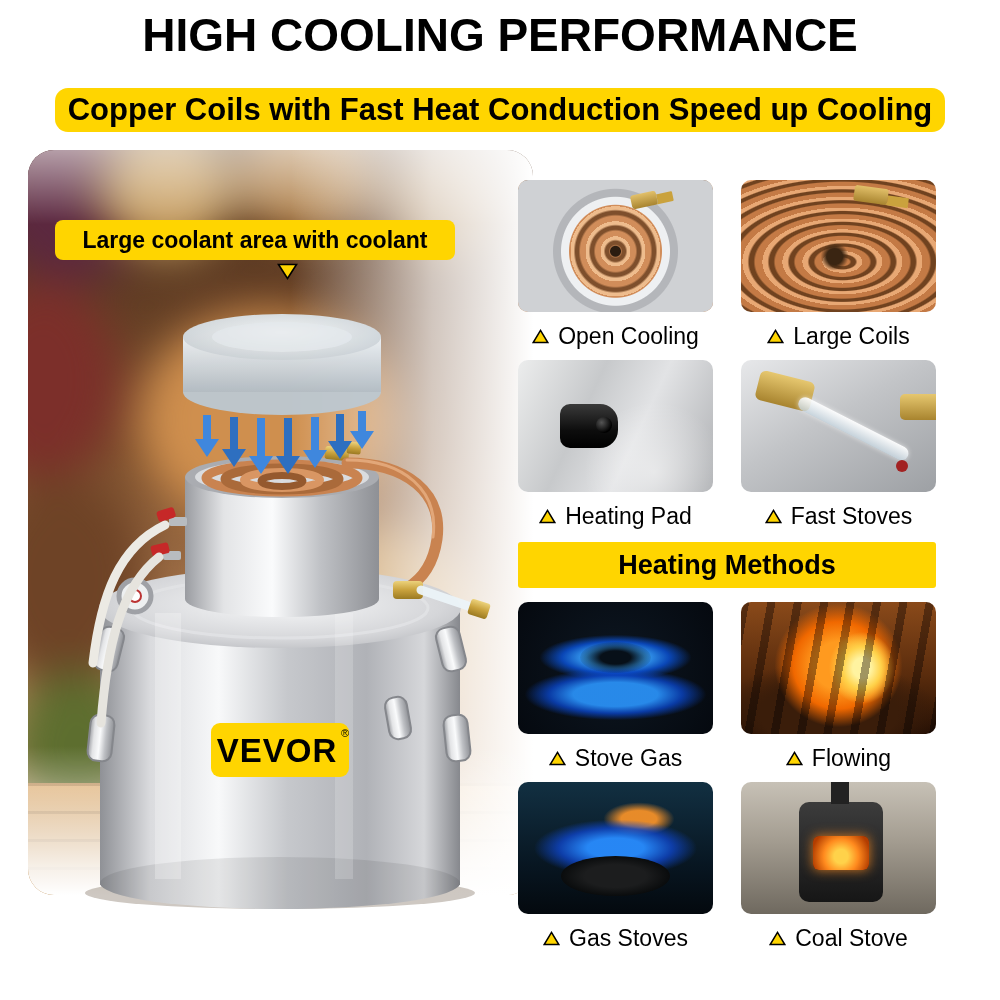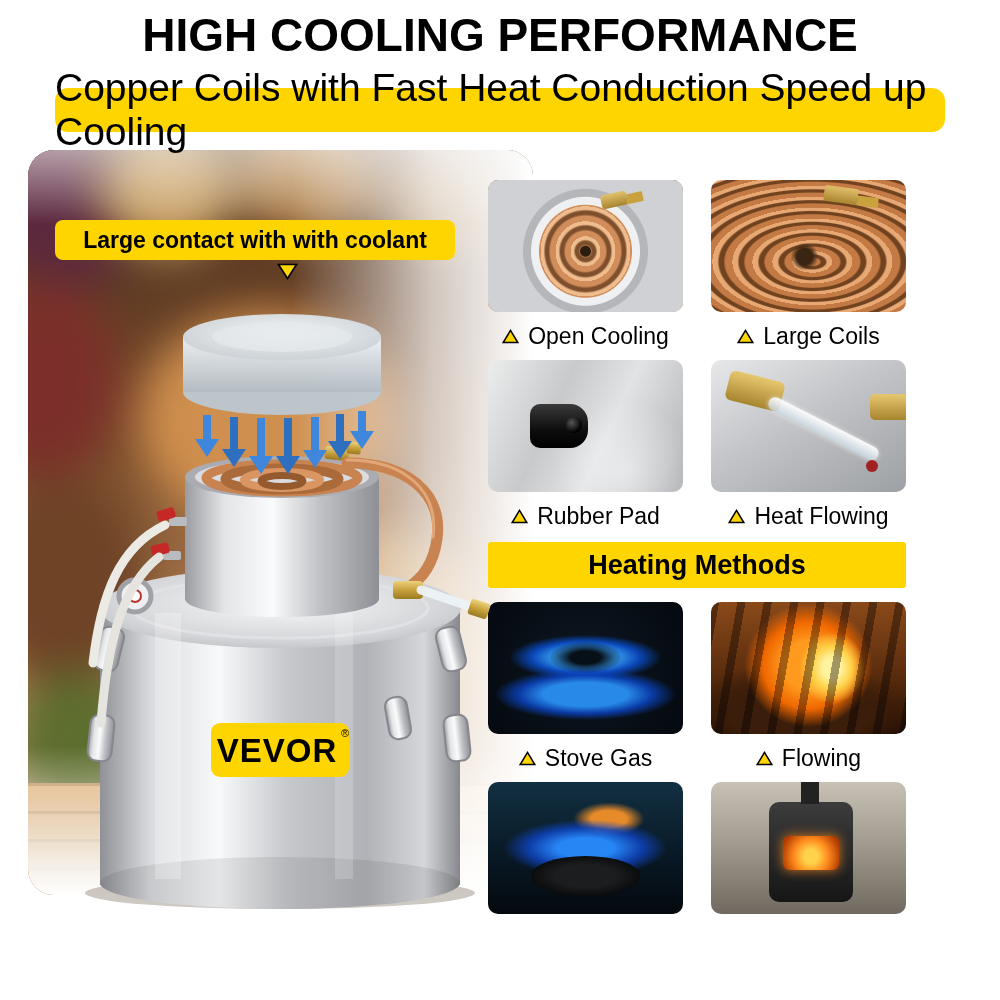--- a/index.html
+++ b/index.html
@@ -3,21 +3,21 @@
 <meta charset="utf-8">
 <style>
   html,body{margin:0;padding:0;background:#fff;}
   .page{position:relative;width:1000px;height:1000px;background:#fff;overflow:hidden;
         font-family:"Liberation Sans",sans-serif;color:#000;}
 
   .title{position:absolute;top:8px;left:0;width:100%;text-align:center;
          font-size:46px;font-weight:bold;letter-spacing:0px;}
   .banner{position:absolute;left:55px;top:88px;width:890px;height:44px;background:#FFD500;
           display:flex;align-items:center;justify-content:center;
-          font-size:39px;font-weight:normal;border-radius:13px;z-index:5;}
+          font-size:31px;font-weight:bold;border-radius:13px;z-index:5;}
 
   
   .photo{position:absolute;left:28px;top:150px;width:505px;height:745px;border-radius:26px;
          overflow:hidden;z-index:1;
          background:linear-gradient(180deg,#4a2d1c 0%,#7a4e2c 40%,#b9875a 70%,#d9b788 100%);}
   .blobs{position:absolute;inset:-40px;filter:blur(22px);}
   .blob{position:absolute;border-radius:50%;}
   .b1{left:0;top:0;width:170px;height:170px;background:#5c2840;}
   .b2{left:120px;top:20px;width:120px;height:120px;background:#c9a166;box-shadow:0 0 0 14px #7a5a33;}
   .b3{left:250px;top:0;width:140px;height:130px;background:#b2834c;}
@@ -37,21 +37,21 @@
 
   .callout{position:absolute;left:55px;top:220px;width:400px;height:40px;background:#FFD500;
            border-radius:8px;display:flex;align-items:center;justify-content:center;
            font-size:23px;font-weight:bold;z-index:4;}
   .callout-arrow{position:absolute;left:277px;top:263px;z-index:4;}
   .callout-arrow polygon{fill:#FFD500;stroke:#000;stroke-width:1.6;}
 
   .product{position:absolute;left:35px;top:295px;z-index:3;}
 
   
-  .rightcol{position:absolute;left:488px;top:180px;width:418px;z-index:2;}
+  .rightcol{position:absolute;left:518px;top:180px;width:418px;z-index:2;}
   .tile-row{display:flex;gap:28px;}
   .tile{position:relative;width:195px;height:132px;border-radius:10px;overflow:hidden;}
   .cap-row{display:flex;gap:28px;height:48px;}
   .cap{width:195px;display:flex;align-items:center;justify-content:center;gap:9px;font-size:23px;}
   .tri polygon{fill:#FFD500;stroke:#000;stroke-width:1.6;}
   .heat-banner{height:46px;margin:2px 0 14px;background:#FFD500;display:flex;align-items:center;
                justify-content:center;font-size:27px;font-weight:bold;border-radius:3px;}
 
   
   .art-opencool{background:
@@ -140,21 +140,21 @@
       <div class="blob b7"></div>
         <div class="blob b8"></div>
         <div class="blob b9"></div>
     </div>
     <div class="table"></div>
     <div class="fade ft"></div>
       <div class="fade fr"></div>
       <div class="fade fb"></div>
   </div>
 
-  <div class="callout">Large contact with with coolant</div>
+  <div class="callout">Large coolant area with coolant</div>
   <svg class="callout-arrow" width="21" height="17" viewBox="0 0 21 17">
     <polygon points="1.5,1.5 19.5,1.5 10.5,15.5"></polygon>
   </svg>
 
   <svg class="product" width="460" height="620" viewBox="0 0 460 620">
     <defs>
       <linearGradient id="silv" x1="0" y1="0" x2="1" y2="0">
         <stop offset="0" stop-color="#8f9196"></stop>
           <stop offset=".14" stop-color="#dadbde"></stop>
         <stop offset=".33" stop-color="#f8f9fa"></stop>
@@ -289,27 +289,27 @@
         <div class="ff-tube"></div>
         <div class="ff-fit2"></div>
         <div class="ff-dot"></div>
       </div>
     </div>
     <div class="cap-row">
       <div class="cap">
         <svg class="tri" width="17" height="15" viewBox="0 0 18 16">
             <polygon points="9,1.5 16.8,14.5 1.2,14.5"></polygon>
           </svg>
-        <span>Rubber Pad</span>
-      </div>
-      <div class="cap">
-        <svg class="tri" width="17" height="15" viewBox="0 0 18 16">
-            <polygon points="9,1.5 16.8,14.5 1.2,14.5"></polygon>
-          </svg>
-        <span>Heat Flowing</span>
+        <span>Heating Pad</span>
+      </div>
+      <div class="cap">
+        <svg class="tri" width="17" height="15" viewBox="0 0 18 16">
+            <polygon points="9,1.5 16.8,14.5 1.2,14.5"></polygon>
+          </svg>
+        <span>Fast Stoves</span>
       </div>
     </div>
 
     <div class="heat-banner">Heating Methods</div>
 
     <div class="tile-row">
       <div class="tile art-coalgas"></div>
       <div class="tile art-firewood"></div>
     </div>
     <div class="cap-row">
@@ -328,15 +328,29 @@
     </div>
 
     <div class="tile-row">
       <div class="tile art-gasstove">
         <div class="burner"></div>
       </div>
       <div class="tile art-coalstove">
         <div class="stove"></div>
       </div>
     </div>
+    <div class="cap-row">
+      <div class="cap">
+        <svg class="tri" width="17" height="15" viewBox="0 0 18 16">
+            <polygon points="9,1.5 16.8,14.5 1.2,14.5"></polygon>
+          </svg>
+        <span>Gas Stoves</span>
+      </div>
+      <div class="cap">
+        <svg class="tri" width="17" height="15" viewBox="0 0 18 16">
+            <polygon points="9,1.5 16.8,14.5 1.2,14.5"></polygon>
+          </svg>
+        <span>Coal Stove</span>
+      </div>
+    </div>
 
   </div>
 </div>
 
 </body></html>

